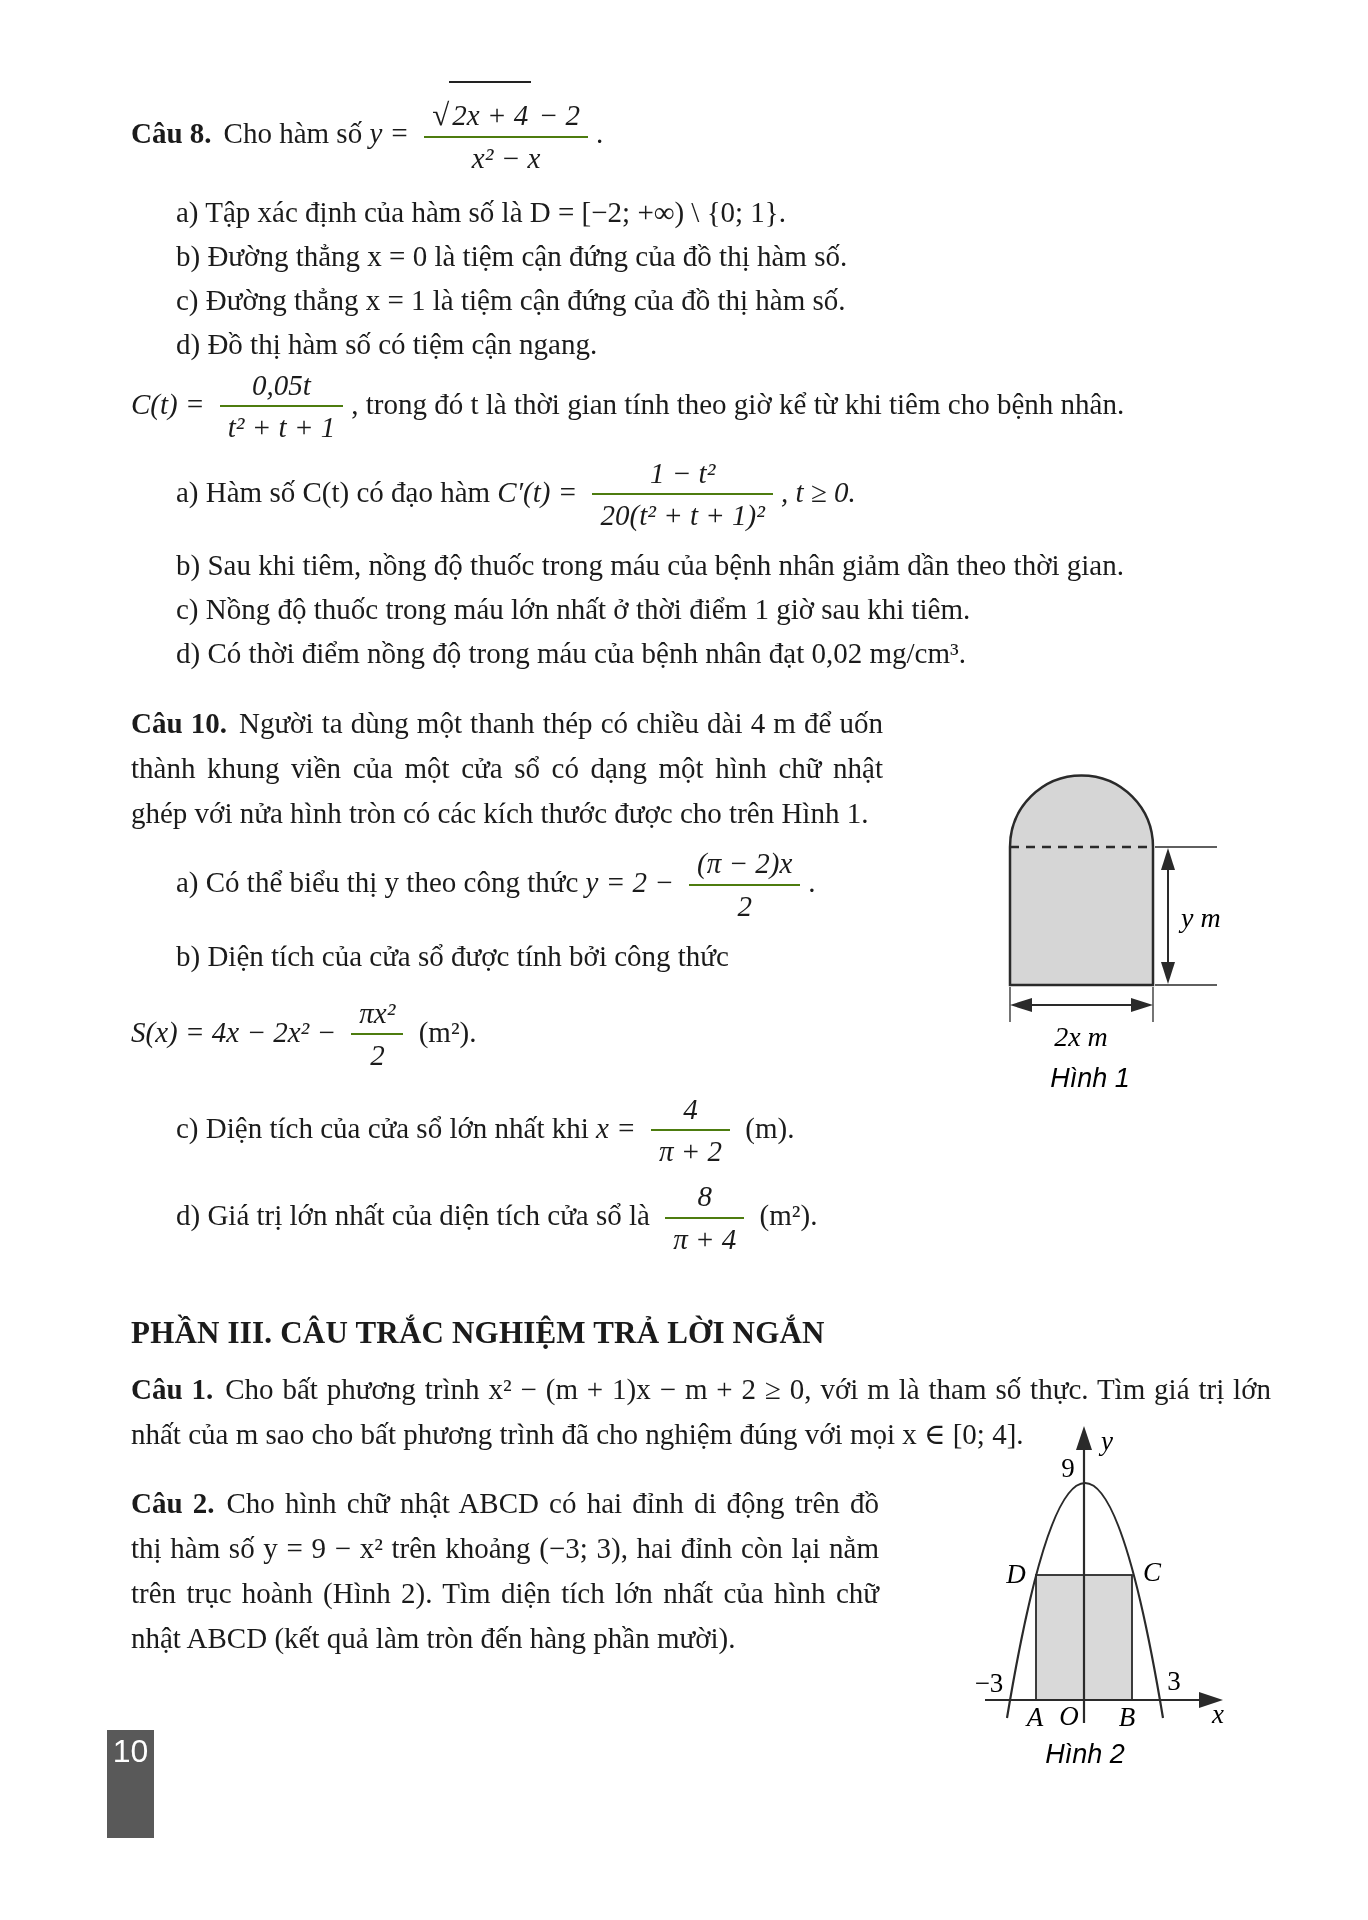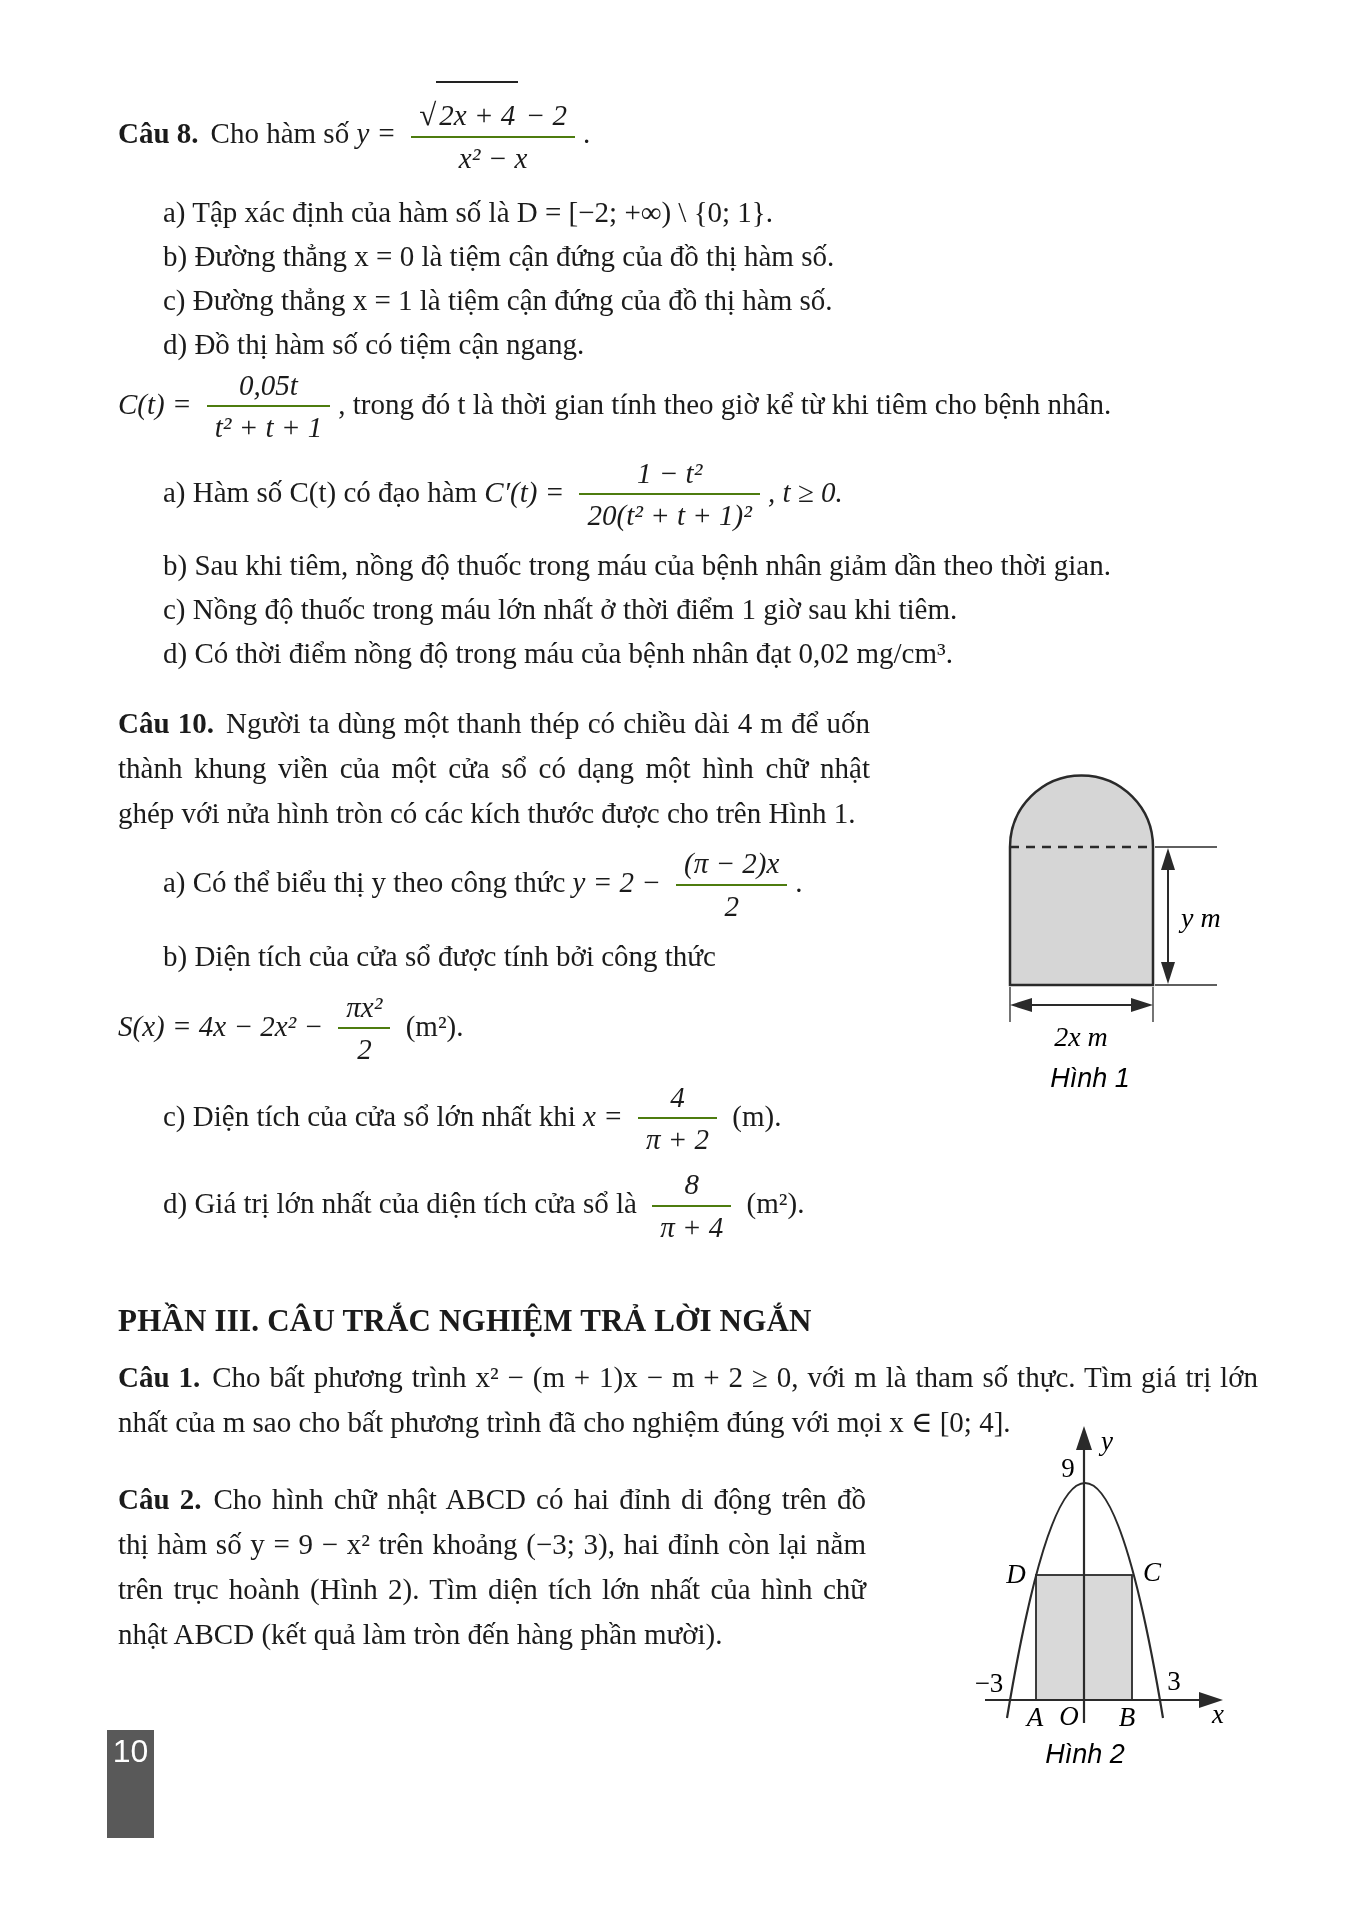--- a/index.html
+++ b/index.html
@@ -1,44 +1,44 @@
 <!DOCTYPE html>
 <html><head>
 <meta charset="utf-8">
 <style>
   html,body { margin:0; padding:0; }
   body {
     width:1368px; height:1920px; position:relative; overflow:hidden;
     background:#ffffff; color:#1b1b1b;
     font-family:"Liberation Serif","DejaVu Serif",serif;
   }
-  .content { position:absolute; left:118px; top:96px; width:1140px; }
+  .content { position:absolute; left:131px; top:96px; width:1140px; }
 
   .qlabel { font-weight:bold; margin-right:12px; }
   .para   { font-size:29px; line-height:45px; text-align:justify; }
   .j-full { text-align-last:justify; }
   .item   { font-size:29px; line-height:44px; padding-left:45px; }
   .mi     { font-style:italic; }
 
   .frac { display:inline-block; vertical-align:middle; text-align:center; margin:0 8px; font-style:italic; }
   .frac .num { display:block; padding:1px 8px 3px; line-height:1.15; }
   .frac .den { display:block; border-top:2px solid #4d7c0f; padding:4px 8px 1px; line-height:1.15; }
   .sqrt-sign { font-style:normal; font-size:31px; }
   .sqrt-body { border-top:2px solid #222; padding:16px 3px; }
 
-  .fm-line  { margin:12px 0; font-size:29px; }
+  .fm-line  { margin:18px 0; font-size:29px; }
   .item-fm  { margin:10px 0; }
 
   .q8-head { margin-bottom:14px; font-size:29px; }
   .q9-fline { margin:2px 0 6px; font-size:29px; }
   .q10-para { width:752px; }
   .heading {
     font-size:31px; font-weight:bold; margin:58px 0 16px; letter-spacing:0.2px;
   }
-  .cau1-para { margin-bottom:32px; }
+  .cau1-para { margin-bottom:24px; }
   .cau2-para { width:748px; }
 
   .fig { position:absolute; }
   #fig1 { left:985px; top:680px; }
   #fig2 { left:955px; top:1420px; }
 
   .footer-bar { position:absolute; left:107px; width:47px; height:5px; background:#595959; }
   .footer-block {
     position:absolute; left:107px; top:1730px; width:47px; height:108px;
     background:#595959; color:#ffffff; text-align:center;

